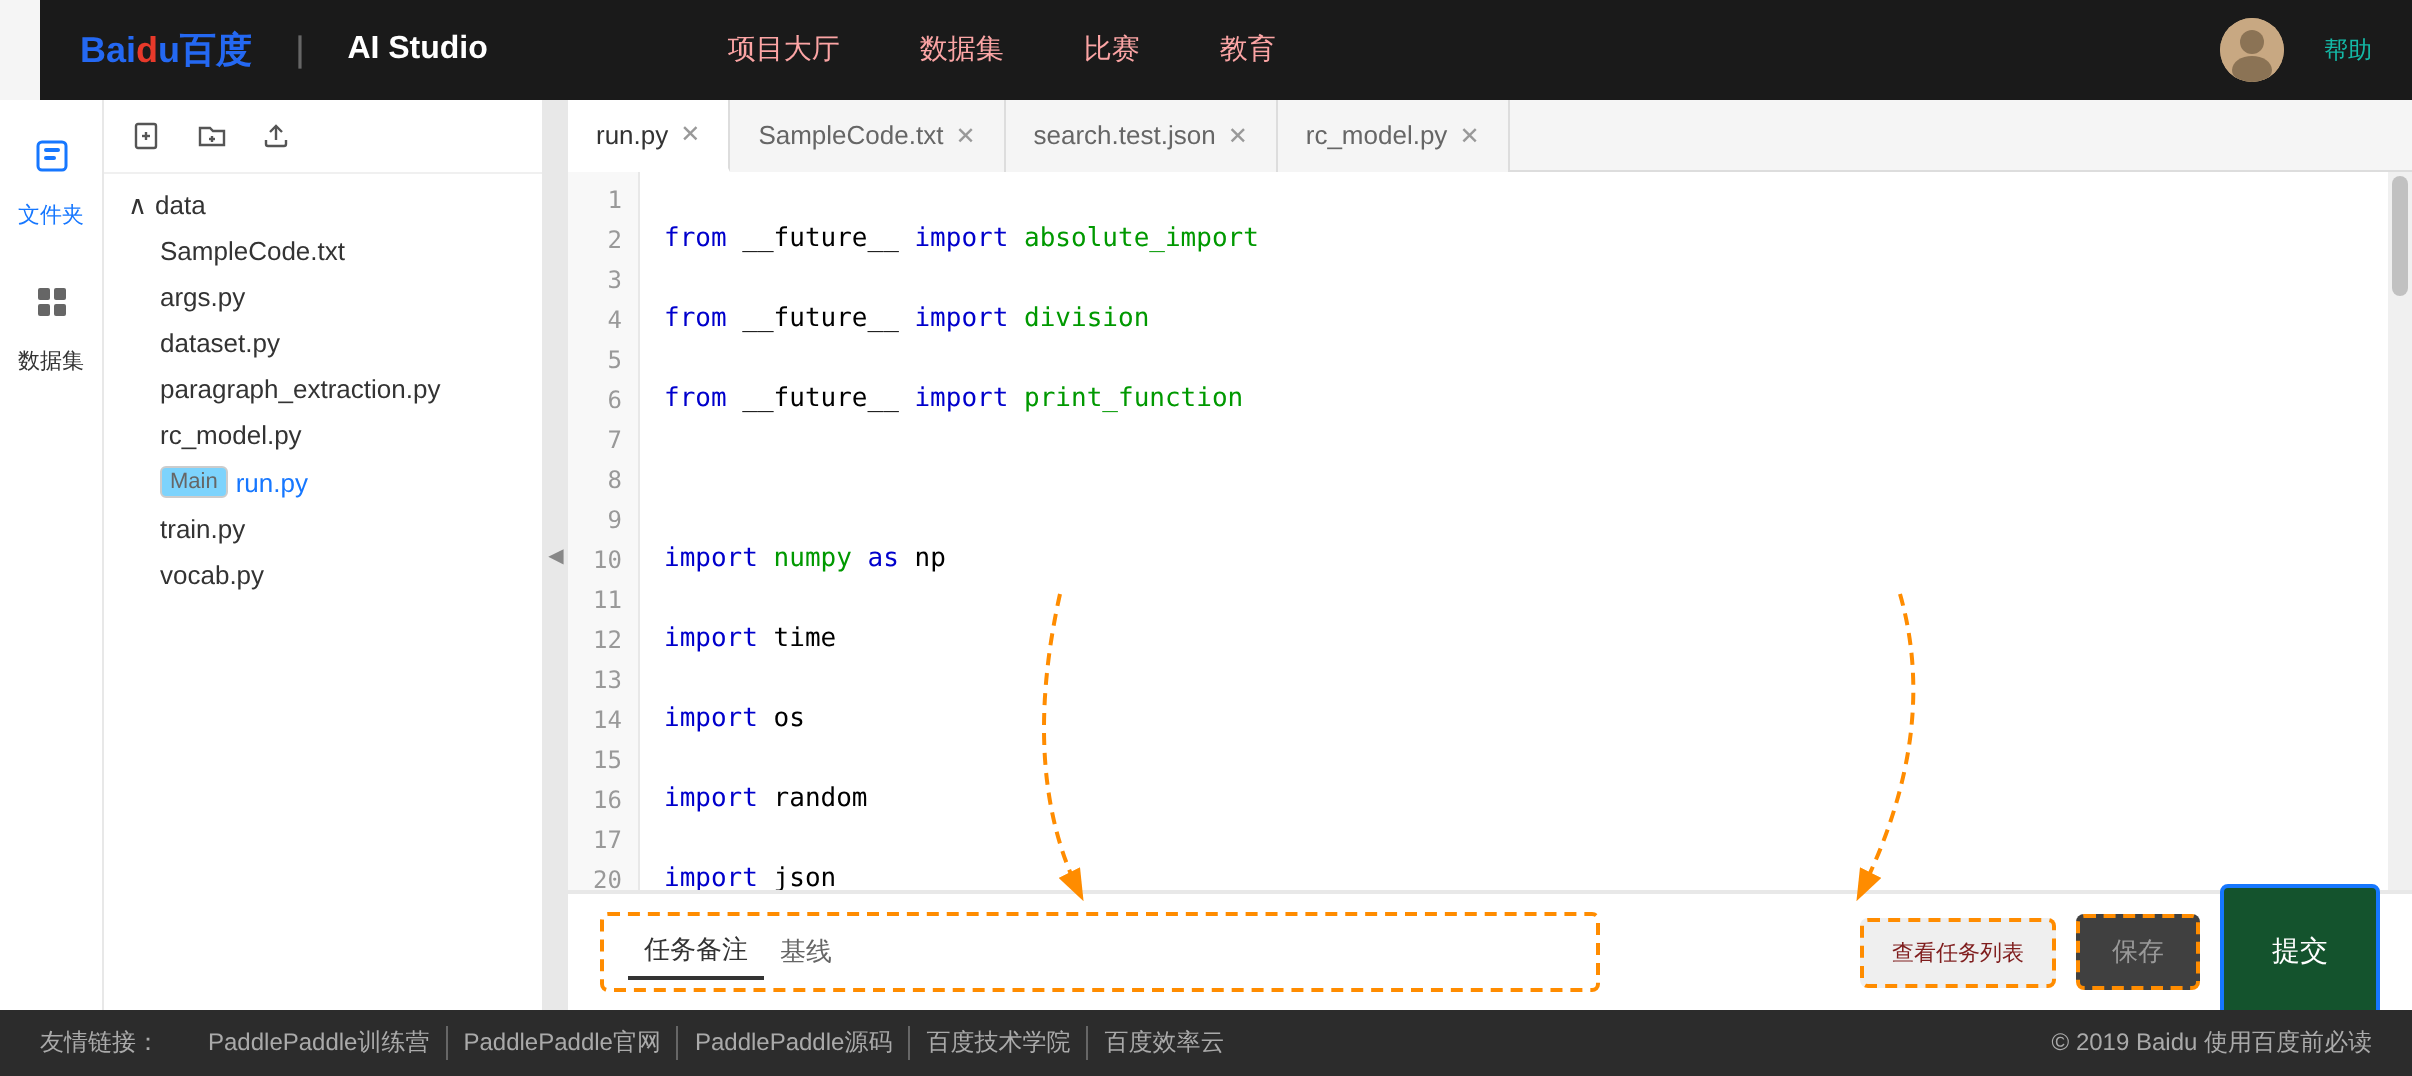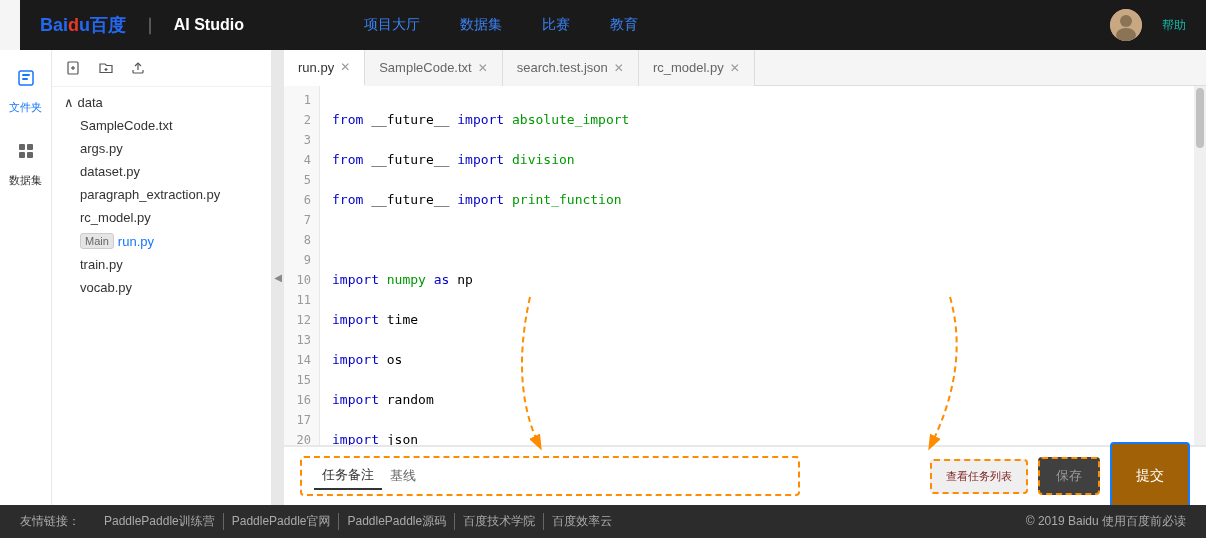--- a/index.html
+++ b/index.html
@@ -3,21 +3,21 @@
   <meta charset="utf-8">
   <style>
     * { margin: 0; padding: 0; box-sizing: border-box; }
     body { font-family: 'Microsoft YaHei', Arial, sans-serif; background: #f5f5f5; width: 1206px; height: 538px; overflow: hidden; display: flex; flex-direction: column; }
 
     
     .header { background: #1a1a1a; height: 50px; display: flex; align-items: center; padding: 0 20px; flex-shrink: 0; margin-left: 20px; }
     .header-logo { display: flex; align-items: center; gap: 8px; color: white; font-size: 16px; font-weight: bold; }
     .header-divider { color: #666; margin: 0 8px; }
     .header-nav { display: flex; gap: 40px; margin-left: 120px; }
-    .header-nav a { color: #3b82f6; text-decoration: none; font-size: 14px; cursor: pointer; }
+    .header-nav a { color: #fca5a5; text-decoration: none; font-size: 14px; cursor: pointer; }
     .header-right { margin-left: auto; display: flex; align-items: center; gap: 20px; }
     .avatar-icon { width: 32px; height: 32px; border-radius: 50%; background: #c8a882; overflow: hidden; position: relative; }
     .help-link { color: #14b8a6; font-size: 12px; cursor: pointer; }
 
     
     .main-content { display: flex; flex: 1; overflow: hidden; background: #fff; }
 
     
     .sidebar-icons { width: 52px; background: #fff; border-right: 1px solid #e8e8e8; display: flex; flex-direction: column; align-items: center; padding-top: 10px; gap: 10px; flex-shrink: 0; }
     .sidebar-icon-btn { width: 36px; height: 36px; display: flex; align-items: center; justify-content: center; cursor: pointer; color: #555; font-size: 16px; border-radius: 4px; }
@@ -28,21 +28,21 @@
     .sidebar-section.active .sidebar-icon-label { color: #1677ff; }
 
     
     .file-tree { width: 220px; background: #fff; border-right: 1px solid #e8e8e8; display: flex; flex-direction: column; flex-shrink: 0; overflow: hidden; }
     .file-tree-header { display: flex; align-items: center; padding: 8px 12px; gap: 12px; border-bottom: 1px solid #f0f0f0; }
     .file-tree-action { width: 20px; height: 20px; display: flex; align-items: center; justify-content: center; cursor: pointer; color: #555; font-size: 14px; }
     .file-tree-body { flex: 1; overflow-y: auto; padding: 4px 0; }
     .tree-folder { padding: 4px 12px; cursor: pointer; font-size: 13px; color: #333; display: flex; align-items: center; gap: 4px; }
     .tree-file { padding: 4px 12px 4px 28px; cursor: pointer; font-size: 13px; color: #333; white-space: nowrap; overflow: hidden; text-overflow: ellipsis; }
     .tree-file-main { display: flex; align-items: center; gap: 4px; padding: 4px 12px 4px 28px; cursor: pointer; font-size: 13px; }
-    .main-badge { background: #e5e5e5; border: 1px solid #ccc; border-radius: 3px; padding: 1px 4px; font-size: 11px; color: #666; }
+    .main-badge { background: #7dd3fc; border: 1px solid #ccc; border-radius: 3px; padding: 1px 4px; font-size: 11px; color: #666; }
     .active-file { color: #1677ff; font-weight: 500; }
 
     
     .editor-area { flex: 1; display: flex; flex-direction: column; overflow: hidden; }
     .editor-tabs { display: flex; align-items: center; background: #f5f5f5; border-bottom: 1px solid #ddd; flex-shrink: 0; height: 36px; }
     .editor-tab { display: flex; align-items: center; gap: 6px; padding: 0 14px; height: 36px; border-right: 1px solid #ddd; cursor: pointer; font-size: 13px; color: #666; background: #f5f5f5; white-space: nowrap; }
     .editor-tab.active { background: #fff; color: #333; border-bottom: 2px solid #fff; margin-bottom: -1px; }
     .tab-close { font-size: 12px; color: #999; cursor: pointer; line-height: 1; }
 
     
@@ -66,21 +66,21 @@
     
     .bottom-bar { height: 60px; background: #fff; border-top: 2px solid #e8e8e8; display: flex; align-items: center; padding: 0 16px; gap: 12px; flex-shrink: 0; position: relative; }
     .bottom-input-wrap { display: flex; align-items: center; flex: 1; border: 2px dashed #ff8c00; border-radius: 4px; height: 40px; padding: 0 12px; max-width: 500px; }
     .bottom-tab { color: #666; font-size: 13px; padding: 4px 8px; cursor: pointer; }
     .bottom-tab.active { color: #333; border-bottom: 2px solid #333; }
     .bottom-input { border: none; outline: none; font-size: 13px; color: #333; flex: 1; }
 
     .bottom-right { display: flex; align-items: center; gap: 10px; margin-left: auto; }
     .view-task-btn { color: #7f1d1d; font-size: 11px; cursor: pointer; border: 2px dashed #ff8c00; padding: 8px 14px; border-radius: 4px; white-space: nowrap; }
     .save-btn { background: #404040; color: #999; border: none; padding: 8px 16px; border-radius: 4px; font-size: 13px; cursor: pointer; border: 2px dashed #ff8c00; }
-    .submit-btn { background: #a16207; color: white; border: none; padding: 23px 24px; border-radius: 4px; font-size: 14px; cursor: pointer; font-weight: 500; border: 2px solid #1677ff; }
+    .submit-btn { background: #14532d; color: white; border: none; padding: 23px 24px; border-radius: 4px; font-size: 14px; cursor: pointer; font-weight: 500; border: 2px solid #1677ff; }
 
     
     .footer { background: #2c2c2c; color: #aaa; font-size: 12px; padding: 8px 20px; display: flex; align-items: center; gap: 8px; flex-shrink: 0; }
     .footer-links { display: flex; gap: 0; align-items: center; }
     .footer-link { color: #aaa; cursor: pointer; padding: 0 8px; border-right: 1px solid #666; }
     .footer-link:last-child { border-right: none; }
     .footer-copyright { margin-left: auto; }
     .footer-label { margin-right: 8px; }
 
     

